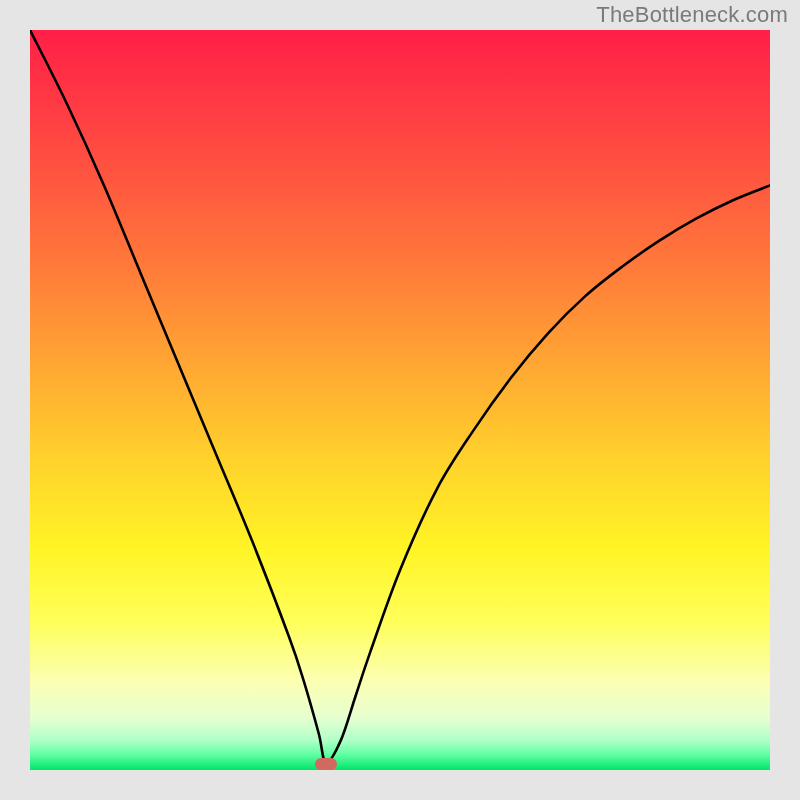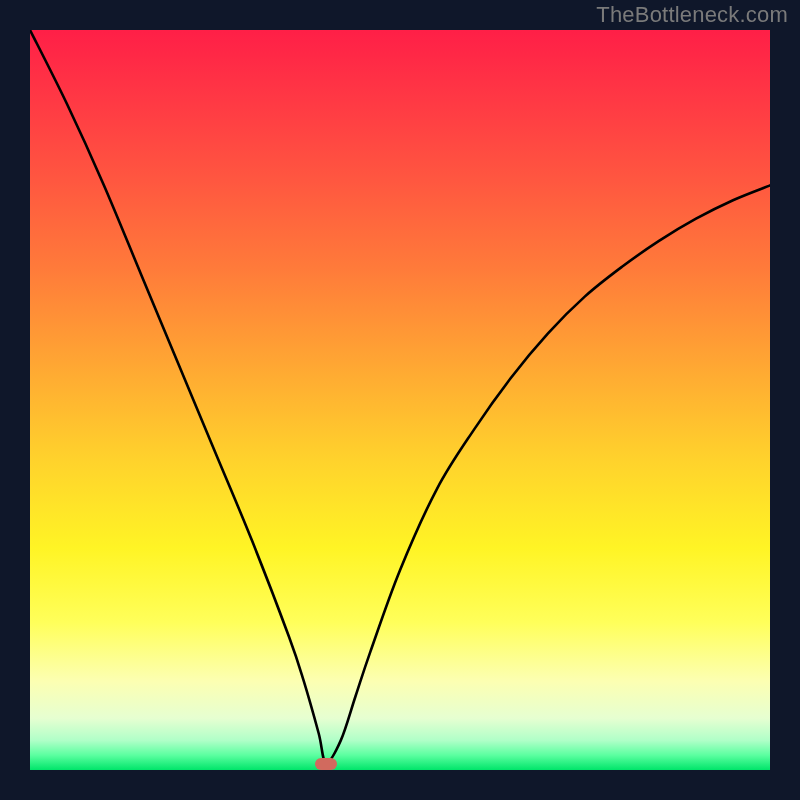--- a/index.html
+++ b/index.html
@@ -7,21 +7,21 @@
     padding: 0;
     width: 800px;
     height: 800px;
     background: #000;
     overflow: hidden;
   }
   .chart-container {
     position: relative;
     width: 800px;
     height: 800px;
-    background: #0f172a;
+    background: #e5e5e5;
   }
   .watermark {
     position: absolute;
     top: 2px;
     right: 12px;
     font-family: Arial, Helvetica, sans-serif;
     font-size: 22px;
     color: #7a7a7a;
     z-index: 10;
     letter-spacing: 0.2px;

